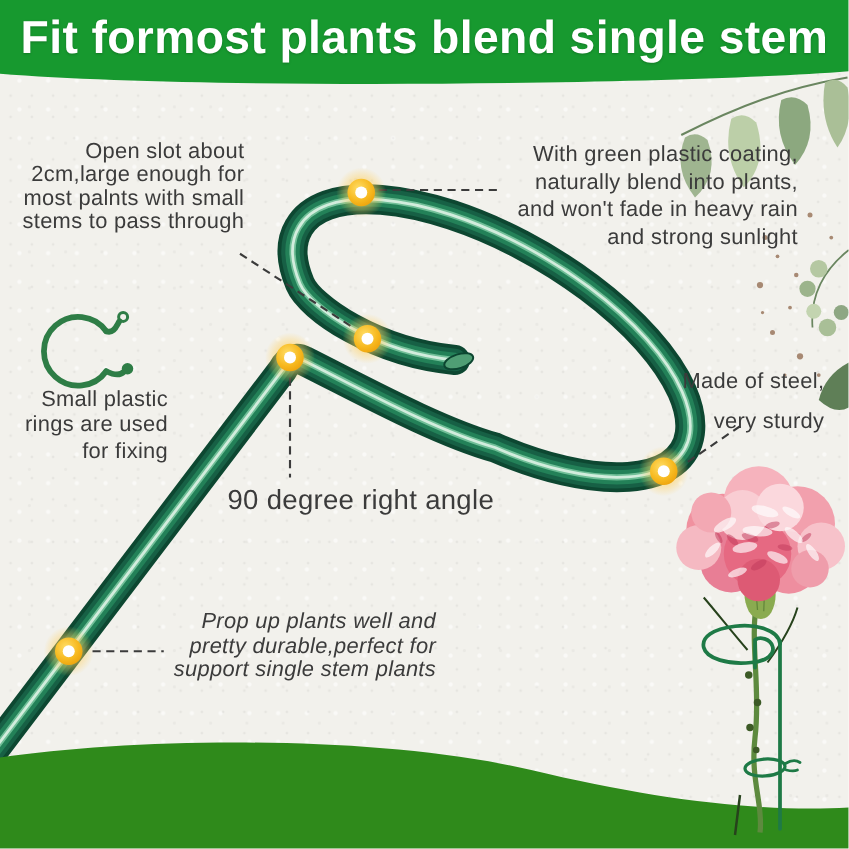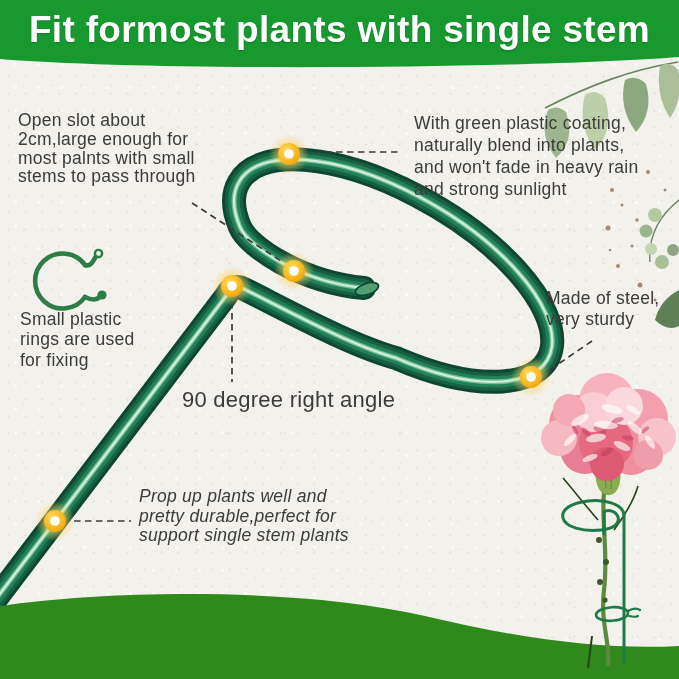--- a/index.html
+++ b/index.html
@@ -8,31 +8,31 @@
     position:relative;width:679px;height:679px;
     background-color:#f2f1ec;
     background-image:
       radial-gradient(rgba(0,0,0,.05) 1px, transparent 1.3px),
       radial-gradient(rgba(0,0,0,.035) 1px, transparent 1.3px),
       radial-gradient(rgba(255,255,255,.6) 1.4px, transparent 2px);
     background-size:17px 17px,29px 29px,23px 23px;
     background-position:0 0,9px 13px,4px 7px;
   }
   #art{position:absolute;left:0;top:0;}
-  .txt{position:absolute;color:#3b3b3b;white-space:pre-line;letter-spacing:.25px;}
+  .txt{position:absolute;color:#3b3b3b;white-space:pre-line;letter-spacing:.25px;text-align:right;}
   #banner-title{
     position:absolute;left:0;top:9px;width:679px;text-align:center;
     color:#ffffff;font-size:37px;font-weight:700;letter-spacing:.3px;
     text-shadow:0 1px 2px rgba(0,0,0,.22);
   }
   #co-open-slot{left:18px;top:111px;font-size:17.5px;line-height:18.8px;}
   #co-coating {left:414px;top:112px;font-size:17.5px;line-height:22px;}
   #co-rings   {left:20px;top:309px;font-size:17.5px;line-height:20.4px;}
   #co-angle   {left:182px;top:387px;font-size:22px;}
-  #co-steel   {left:546px;top:288px;font-size:17.5px;line-height:21px;}
+  #co-steel   {left:546px;top:288px;font-size:17.5px;line-height:32px;}
   #co-prop    {left:139px;top:487px;font-size:17.5px;line-height:19.6px;font-style:italic;}
 </style>
 </head>
 <body>
 
 <div id="stage">
 
   <svg id="art" width="679" height="679" viewBox="0 0 679 679">
     <defs>
       <radialGradient id="glowG">
@@ -185,21 +185,21 @@
 
     <g stroke="#2e7d46" stroke-width="4.6" fill="none" stroke-linecap="round">
       <path d="M85,265 A27.5 27.5 0 1 0 85,297"></path>
       <path d="M85,265 C91,267 93,261 95.5,257"></path>
       <circle cx="98.5" cy="253.5" r="3.6" stroke-width="2.4"></circle>
       <path d="M85,297 C91,300 96,300.5 99,297.5"></path>
       <circle cx="102" cy="295" r="4.6" fill="#2e7d46" stroke="none"></circle>
     </g>
   </svg>
 
-  <div id="banner-title">Fit formost plants with single stem</div>
+  <div id="banner-title">Fit formost plants blend single stem</div>
   <div id="co-open-slot" class="txt">Open slot about
 2cm,large enough for
 most palnts with small
 stems to pass through</div>
   <div id="co-rings" class="txt">Small plastic
 rings are used
 for fixing</div>
   <div id="co-coating" class="txt">With green plastic coating,
 naturally blend into plants,
 and won't fade in heavy rain

